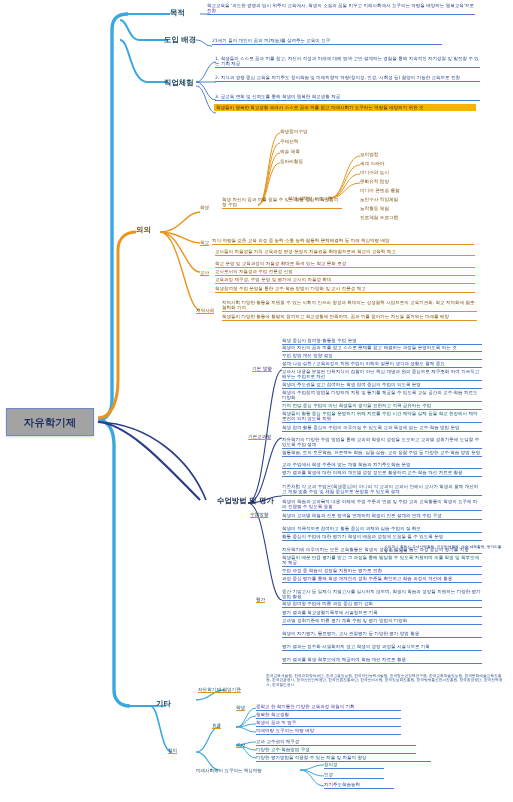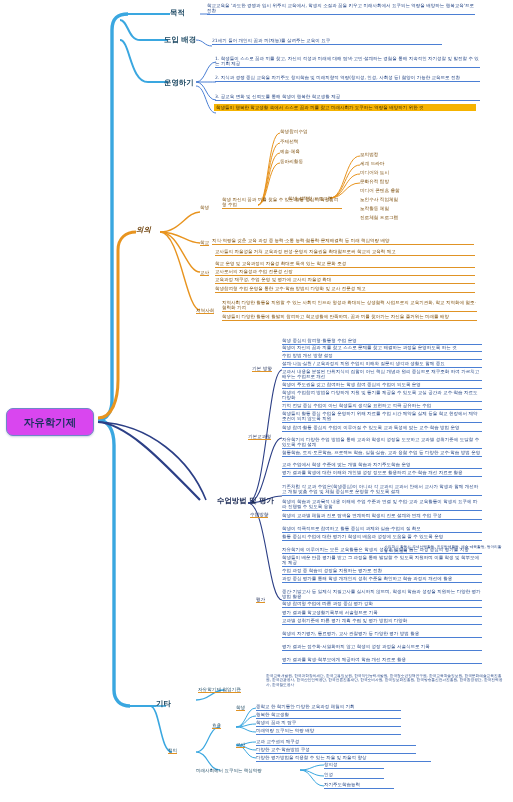--- a/index.html
+++ b/index.html
@@ -6,30 +6,30 @@
   body{width:513px;height:802px;position:relative;overflow:hidden;
        font-family:"DejaVu Sans","Liberation Sans",sans-serif;}
   #canvas{position:absolute;inset:0;width:513px;height:802px;}
   svg.wires{position:absolute;left:0;top:0;width:513px;height:802px;pointer-events:none;}
 
   .node{position:absolute;white-space:pre-wrap;line-height:1.18;}
 
   
   .root{
     left:6px;top:408px;width:86px;height:26px;
-    border:1.4px solid #6f86c9;border-radius:7px;background:#d946ef;
+    border:1.4px solid #6f86c9;border-radius:0;background:#a3a3a3;
     display:flex;align-items:center;justify-content:center;
     font-size:10.5px;font-weight:bold;color:#1c2f5e;
     box-shadow:0 1px 2px rgba(60,80,140,.25);
   }
 
   
   .cat{font-size:7.4px;font-weight:bold;color:#1b1b1b;}
   .cat-blue{color:#17445f;}
-  .cat-org{color:#6b3d05;font-style:italic;}
+  .cat-org{color:#6b3d05;}
 
   
   .leaf{font-size:4.5px;color:#1d3f80;border-bottom:0.6px solid #4b7fd4;padding-bottom:0.5px;}
   .leaf.o{color:#7a4a06;border-bottom-color:#e09325;}
   .leaf.nb{border-bottom:none;}
   .leaf.hl{background:#f5b300;color:#3a2a00;border-bottom:none;padding:1px 2px;}
   .tiny{font-size:3.7px;}
   .sub{font-size:4.6px;color:#7a4a06;border-bottom:0.6px solid #e09325;}
 </style>
 </head>
@@ -100,21 +100,21 @@
   <div class="node root">
     <span>자유학기제</span>
   </div>
 
   <div class="node cat cat-blue" style="left:170px;top:9px;">목적</div>
   <div class="node leaf" style="left:207px;top:3px;width:268px;">학교교육을 '과도한 경쟁과 입시 위주의 교육에서, 학생의 소질과 꿈을 키우고 미래사회에서 요구되는 역량을 배양하는 행복교육'으로 전환</div>
 
   <div class="node cat cat-blue" style="left:164px;top:36px;">도입 배경</div>
   <div class="node leaf" style="left:212px;top:38px;width:230px;">21세기 들어 개인의 꿈과 끼(재능)를 살려주는 교육이 요구</div>
 
-  <div class="node cat cat-blue" style="left:164px;top:79px;">운영하기</div>
+  <div class="node cat cat-blue" style="left:164px;top:79px;">직업체험</div>
   <div class="node leaf" style="left:215px;top:56px;width:265px;">1. 학생들이 스스로 꿈과 끼를 찾고, 자신의 적성과 미래에 대해 탐색·고민·설계하는 경험을 통해 지속적인 자기성찰 및 발전할 수 있는 기회 제공</div>
   <div class="node leaf" style="left:215px;top:75px;width:265px;">2. 지식과 경쟁 중심 교육을 자기주도 창의학습 및 미래지향적 역량(창의성, 인성, 사회성 등) 함양이 가능한 교육으로 전환</div>
   <div class="node leaf" style="left:215px;top:94px;width:265px;">3. 공교육 변화 및 신뢰도를 통해 학생이 행복한 학교생활 제공</div>
   <div class="node leaf hl" style="left:214px;top:104px;width:258px;">학생들이 행복한 학교생활 속에서 스스로 꿈과 끼를 찾고 미래사회가 요구하는 역량을 배양하기 위한 것</div>
 
   <div class="node cat cat-org" style="left:136px;top:226px;">의의</div>
 
   <div class="node sub" style="left:200px;top:205px;border:none;">학생</div>
   <div class="node leaf o" style="left:222px;top:197px;width:120px;">학생 자신의 꿈과 끼를 찾을 수 있는 활동 중심의 학생참여형 수업</div>
   <div class="node leaf o" style="left:212px;top:238px;width:262px;">지식·역량을 갖춘 교육 과정 중 능력·소통 능력·협동력·문제해결력 등 미래 핵심역량 배양</div>

